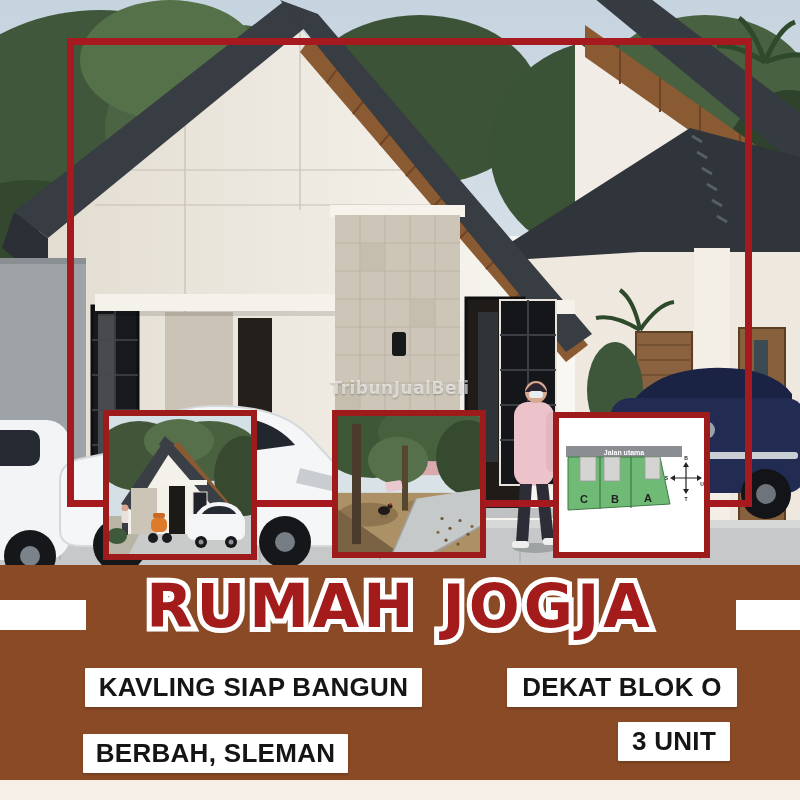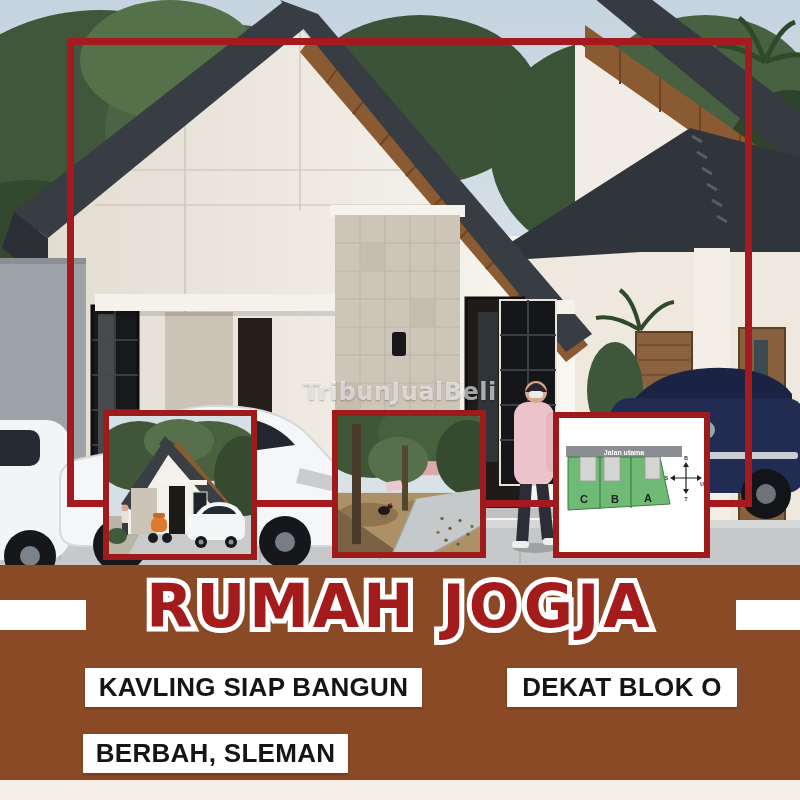--- a/index.html
+++ b/index.html
@@ -5,21 +5,21 @@
   html,body { margin:0; padding:0; background:#444; }
   .canvas {
     position:relative; width:800px; height:800px; overflow:hidden;
     background:#8A4A26; font-family:"Liberation Sans",sans-serif;
   }
   .photo { position:absolute; left:0; top:0; width:800px; height:565px; z-index:0; }
   .photo svg { display:block; width:100%; height:100%; }
 
   .watermark {
     position:absolute; left:0; top:378px; width:800px; text-align:center; z-index:1;
-    font-family:"DejaVu Sans",sans-serif; font-weight:bold; font-size:24px;
+    font-family:"DejaVu Sans",sans-serif; font-weight:bold; font-size:17px;
     color:rgba(255,255,255,0.62); letter-spacing:0.5px;
     text-shadow:0 1px 2px rgba(0,0,0,0.28);
   }
 
   .frame {
     position:absolute; left:67px; top:38px; width:685px; height:469px;
     border:7px solid #A6191E; box-sizing:border-box; z-index:2;
   }
 
   .inset {
@@ -340,15 +340,18 @@
 
   <div class="pill" id="pill1">
     <span>KAVLING SIAP BANGUN</span>
   </div>
   <div class="pill" id="pill2">
     <span>DEKAT BLOK O</span>
   </div>
   <div class="pill" id="pill3">
     <span>BERBAH, SLEMAN</span>
   </div>
+  <div class="pill" id="pill4">
+    <span>3 UNIT</span>
+  </div>
 
   <div class="cream-strip"></div>
 </div>
 
 </body></html>

